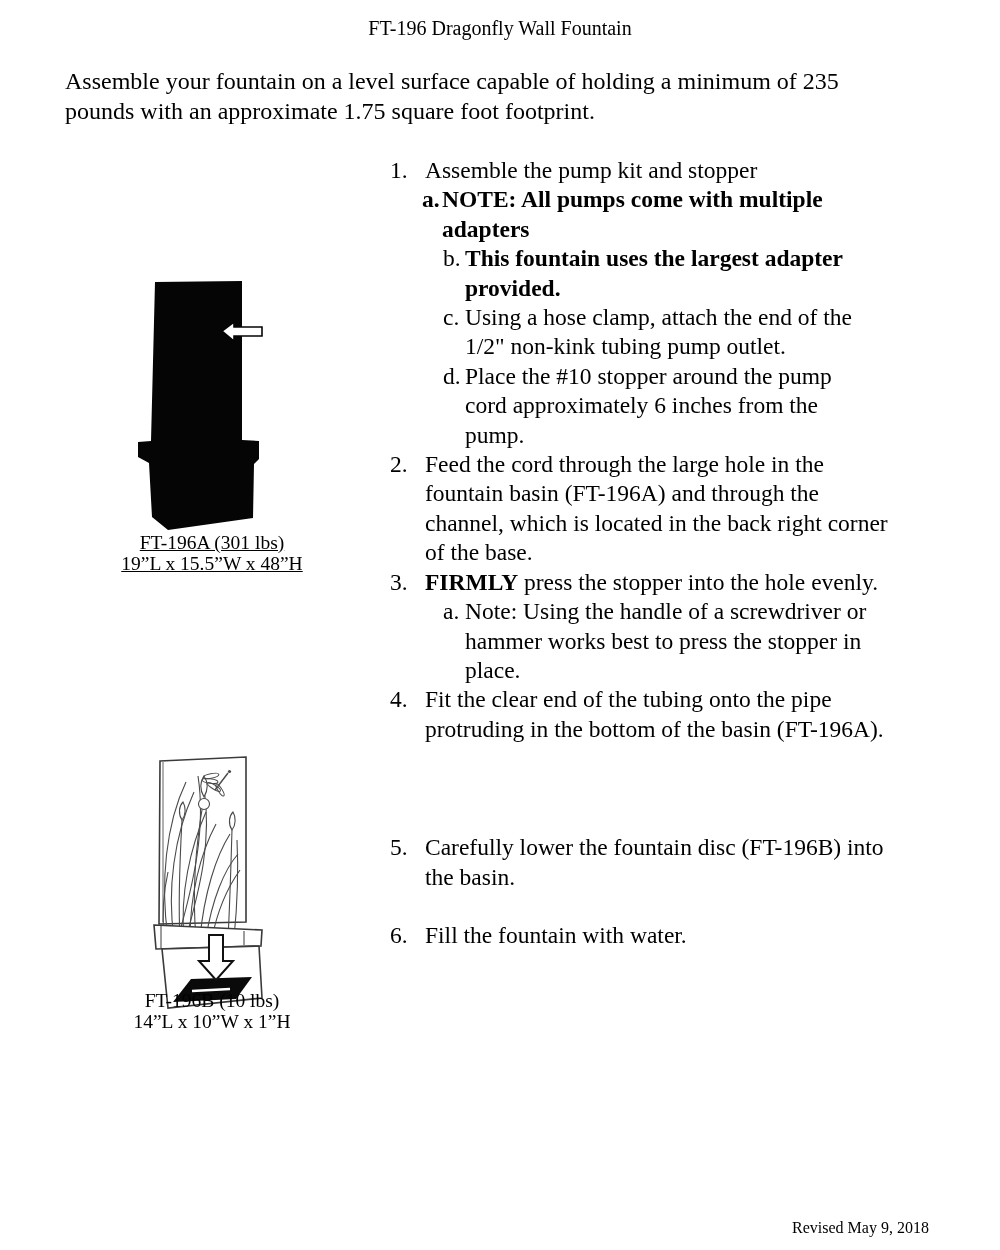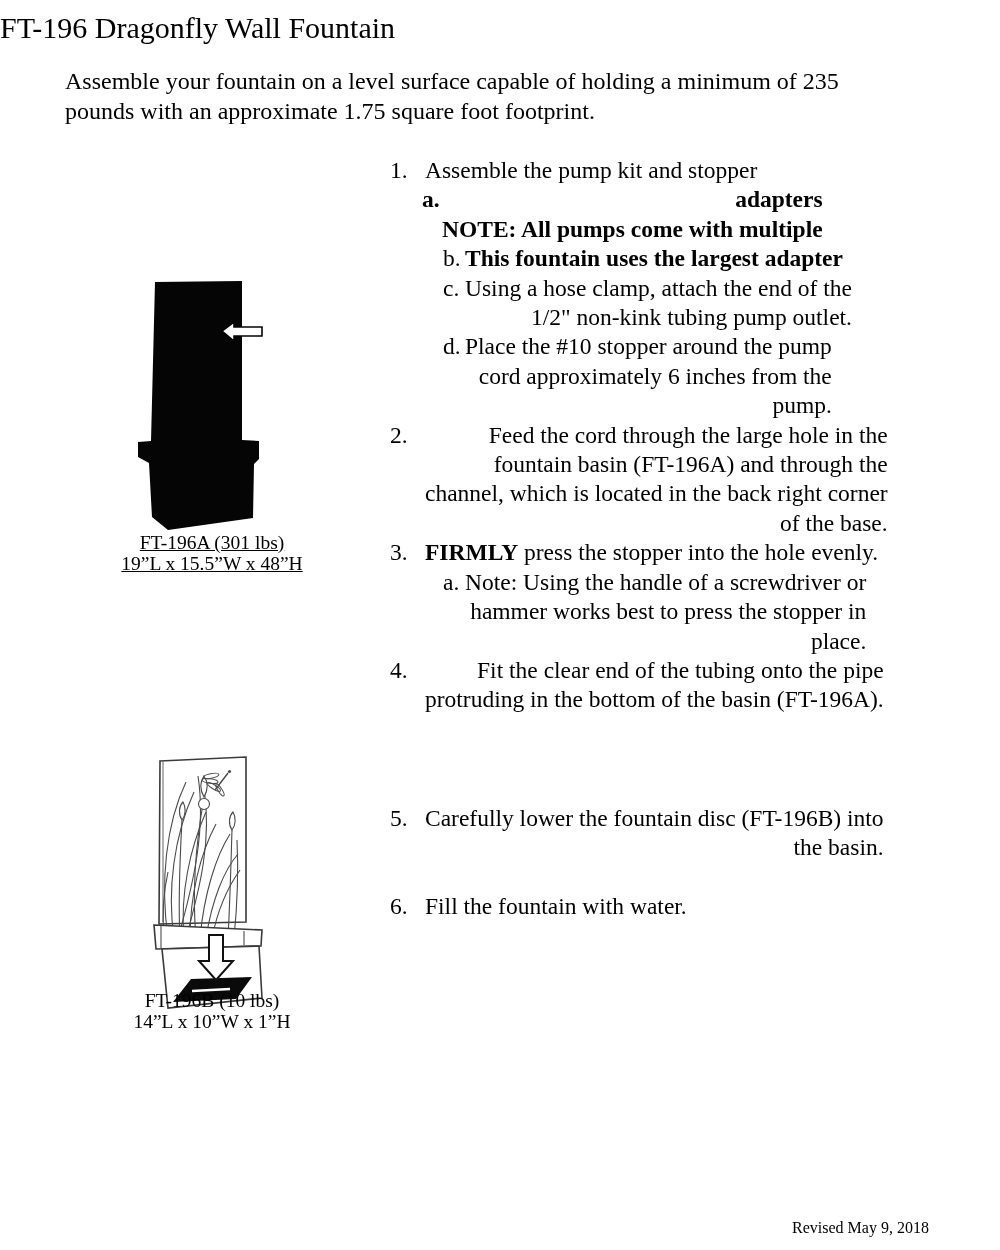--- a/index.html
+++ b/index.html
@@ -2,38 +2,38 @@
 <html><head>
 <meta charset="utf-8">
 <style>
   html,body{margin:0;padding:0;}
   body{
     width:1000px;height:1250px;position:relative;overflow:hidden;
     background:#ffffff;color:#000;
     font-family:"Liberation Serif","DejaVu Serif",serif;
   }
   .page-title{
-    position:absolute;top:10px;left:0;width:1000px;text-align:left;
-    font-size:30px;line-height:36px;
+    position:absolute;top:10px;left:0;width:1000px;text-align:center;
+    font-size:20px;line-height:36px;
   }
   .intro{
     position:absolute;left:65px;top:66px;
     font-size:24px;line-height:30px;white-space:nowrap;
   }
   .steps{
     position:absolute;left:390px;top:156px;width:585px;
     font-size:23.5px;line-height:29.4px;
   }
   .step{display:flex;}
   .step.indent-2{padding-left:32px;}
   .step.indent-3{padding-left:53px;}
   .marker{flex:0 0 auto;width:35px;}
   .indent-2 .marker{width:20px;}
   .indent-3 .marker{width:22px;}
-  .step-text .line{white-space:nowrap;text-align:right;}
+  .step-text .line{white-space:nowrap;}
   .bold{font-weight:bold;}
   .gap-large{margin-top:89px;}
   .gap-medium{margin-top:29px;}
   .figure-a{position:absolute;left:130px;top:274px;width:140px;height:262px;}
   .figure-b{position:absolute;left:140px;top:752px;width:150px;height:260px;}
   .caption{
     position:absolute;width:280px;text-align:center;
     font-size:19.5px;line-height:20.5px;
   }
   .caption-a{left:72px;top:533px;text-decoration:underline;}
@@ -122,28 +122,29 @@
 <div class="steps">
     <div class="step indent-1">
       <span class="marker">1.</span>
       <div class="step-text">
         <div class="line"><span>Assemble the pump kit and stopper</span></div>
       </div>
     </div>
     <div class="step indent-2">
       <span class="marker bold">a.</span>
       <div class="step-text">
+        <div class="line"><span class="bold">NOTE: All pumps come with multiple</span></div>
         <div class="line"><span class="bold">adapters</span></div>
-        <div class="line"><span class="bold">NOTE: All pumps come with multiple</span></div>
       </div>
     </div>
     <div class="step indent-3">
       <span class="marker">b.</span>
       <div class="step-text">
         <div class="line"><span class="bold">This fountain uses the largest adapter</span></div>
+        <div class="line"><span class="bold">provided.</span></div>
       </div>
     </div>
     <div class="step indent-3">
       <span class="marker">c.</span>
       <div class="step-text">
         <div class="line"><span>Using a hose clamp, attach the end of the</span></div>
         <div class="line"><span>1/2" non-kink tubing pump outlet.</span></div>
       </div>
     </div>
     <div class="step indent-3">

